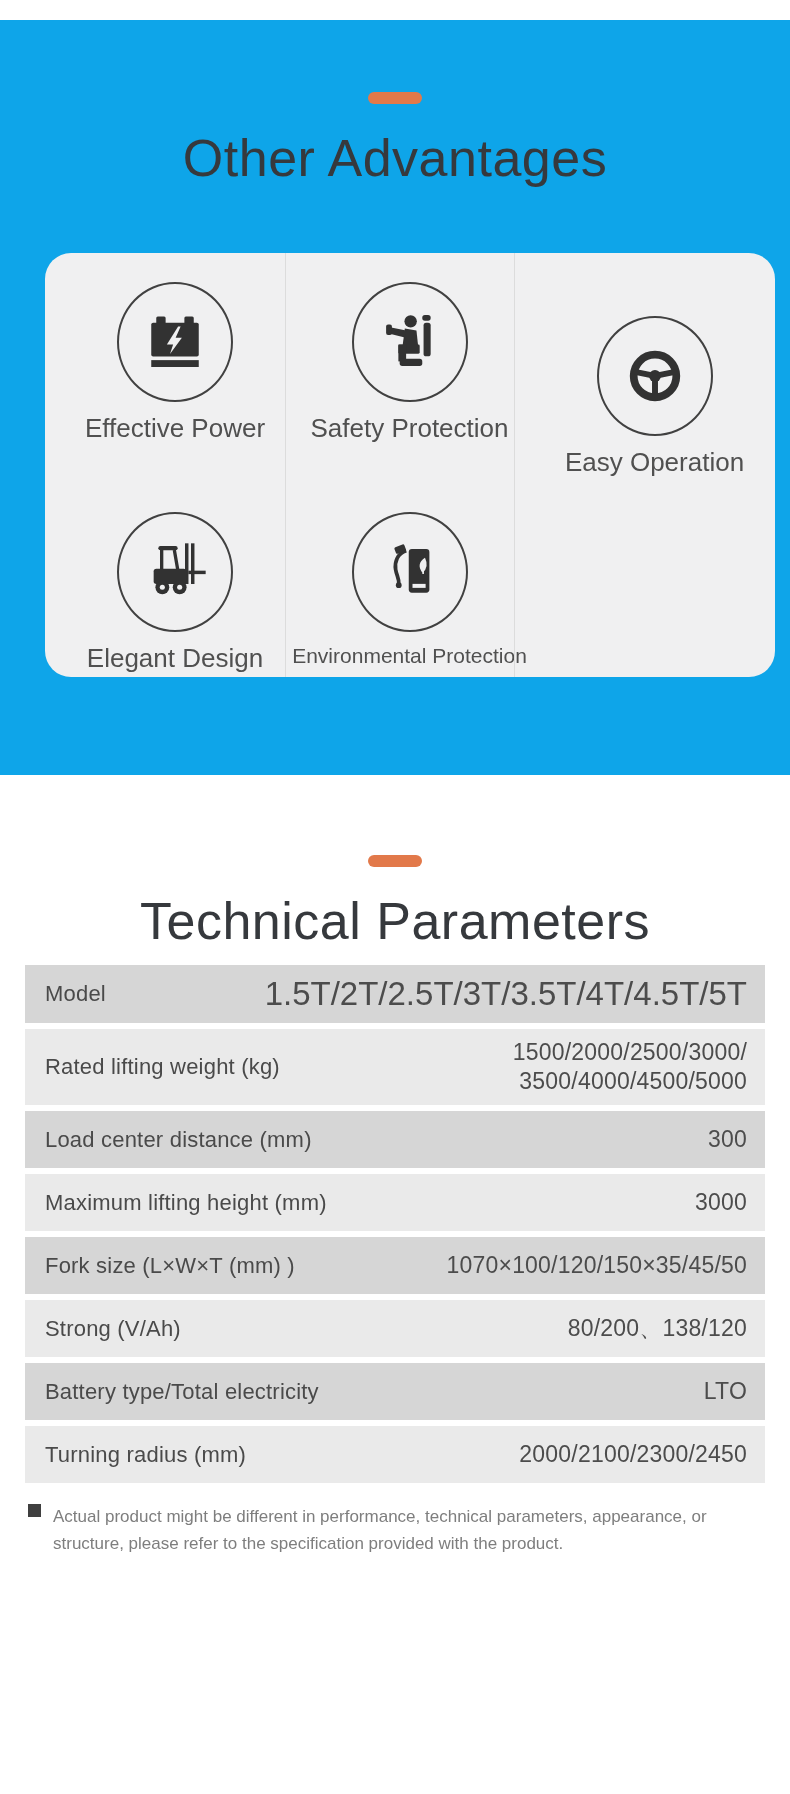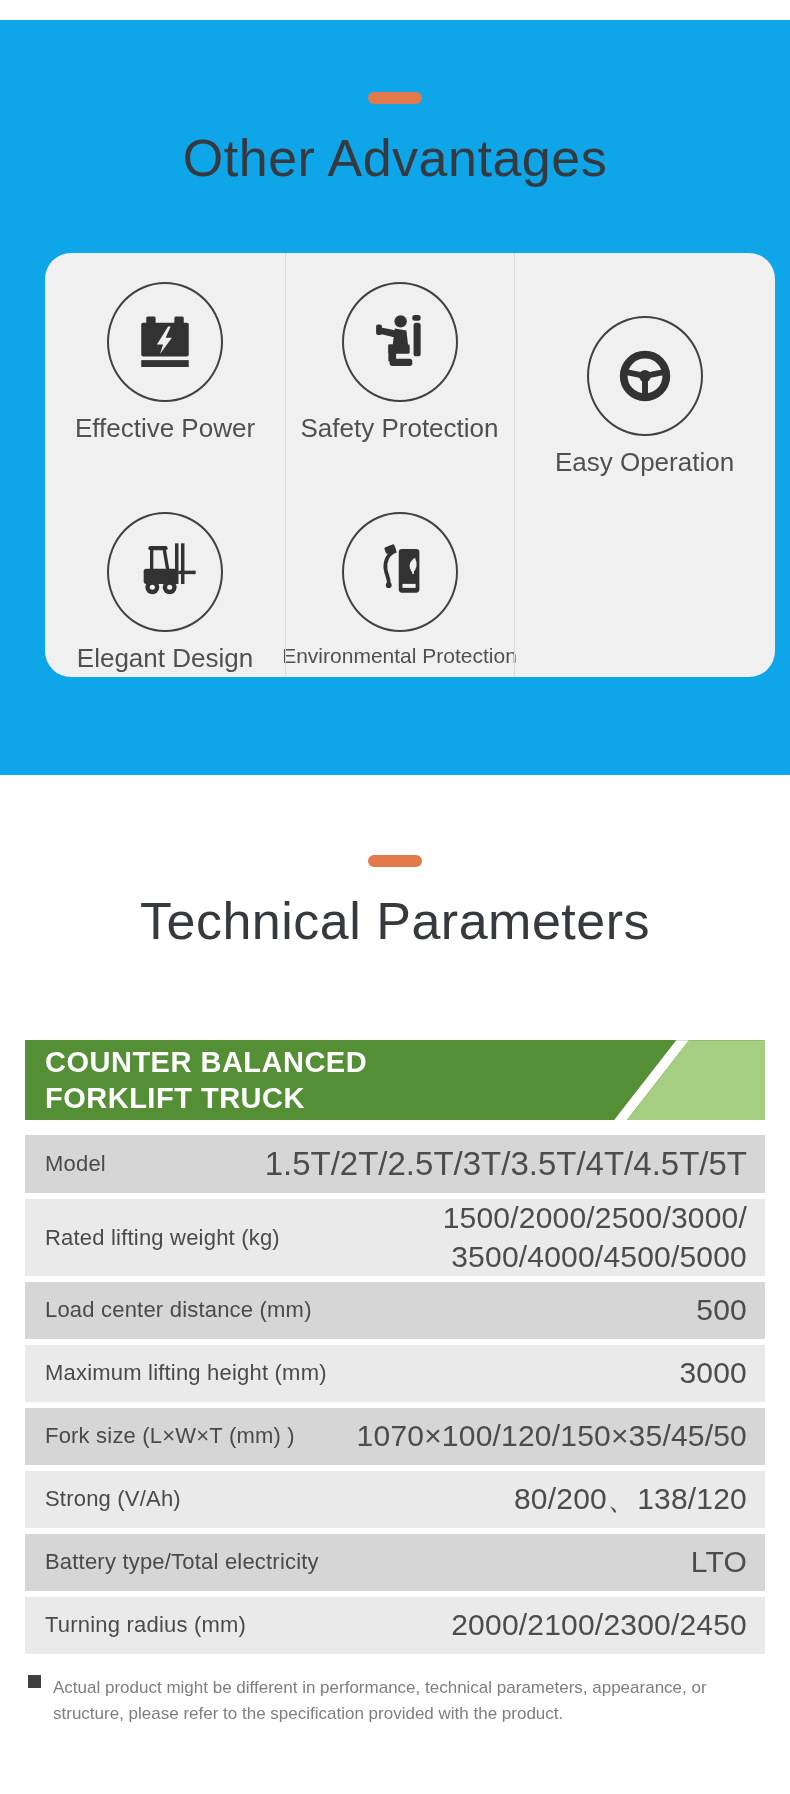--- a/index.html
+++ b/index.html
@@ -29,21 +29,21 @@
     width:730px;height:424px;margin:66px 0 0 45px;
     background:#f0f0f1;border-radius:26px;
     padding-top:29px;
   }
   .adv-divider{
     position:absolute;top:0;bottom:0;width:1px;background:#dcdcdc;
   }
   .adv-divider.d1{left:240px;}
   .adv-divider.d2{left:469px;}
   .adv-grid{
-    display:grid;grid-template-columns:240px 229px 261px;
+    display:grid;grid-template-columns:240px 229px 261px;padding-left:10px;
   }
   .adv-cell{
     display:flex;flex-direction:column;align-items:center;
   }
   .adv-cell.row2{margin-top:34px;}
   .adv-circle{
     width:116px;height:120px;border:2px solid #414141;border-radius:50%;
     box-sizing:border-box;display:flex;align-items:center;justify-content:center;
     background:transparent;
   }
@@ -86,21 +86,21 @@
     padding:0 18px 0 20px;
   }
   .spec-row:nth-child(odd){background:#d6d6d6;}
   .spec-row:nth-child(even){background:#eaeaea;}
   .spec-row.h-model{min-height:58px;}
   .spec-row.h-tall{min-height:76px;}
   .spec-label{
     flex:0 0 auto;font-size:22px;color:#4a4a4a;letter-spacing:.2px;
   }
   .spec-value{
-    flex:1 1 auto;text-align:right;font-size:30px;color:#4c4c4c;
+    flex:1 1 auto;text-align:right;font-size:23px;color:#4c4c4c;
     line-height:1.28;letter-spacing:.2px;
   }
   .spec-value.big{font-size:33px;letter-spacing:0;}
   .spec-value.wrap{max-width:345px;margin-left:auto;}
   .disclaimer{
     display:flex;align-items:flex-start;
     width:740px;margin:17px 0 0 28px;
   }
   .sq-bullet{
     flex:0 0 auto;width:13px;height:13px;background:#3f3f3f;margin:4px 8px 0 0;
@@ -200,41 +200,33 @@
       </div>
 
     </div>
   </div>
 </section>
 
 <section class="tech">
   <div class="dash"></div>
   <h2 class="sec-title">Technical Parameters</h2>
 
-  <div class="banner">
-    <div class="banner-slash-white"></div>
-    <div class="banner-slash-light"></div>
-    <div class="banner-text">
-      <div class="banner-line">COUNTER BALANCED</div>
-      <div class="banner-line">FORKLIFT TRUCK</div>
-    </div>
-  </div>
 
   <div class="spec-table">
     <div class="spec-row h-model">
       <div class="spec-label">Model</div>
       <div class="spec-value big">1.5T/2T/2.5T/3T/3.5T/4T/4.5T/5T</div>
     </div>
     <div class="spec-row h-tall">
       <div class="spec-label">Rated lifting weight (kg)</div>
       <div class="spec-value wrap">1500/2000/2500/3000/ 3500/4000/4500/5000</div>
     </div>
     <div class="spec-row">
       <div class="spec-label">Load center distance (mm)</div>
-      <div class="spec-value">500</div>
+      <div class="spec-value">300</div>
     </div>
     <div class="spec-row">
       <div class="spec-label">Maximum lifting height (mm)</div>
       <div class="spec-value">3000</div>
     </div>
     <div class="spec-row">
       <div class="spec-label">Fork size (L×W×T (mm) )</div>
       <div class="spec-value">1070×100/120/150×35/45/50</div>
     </div>
     <div class="spec-row">

